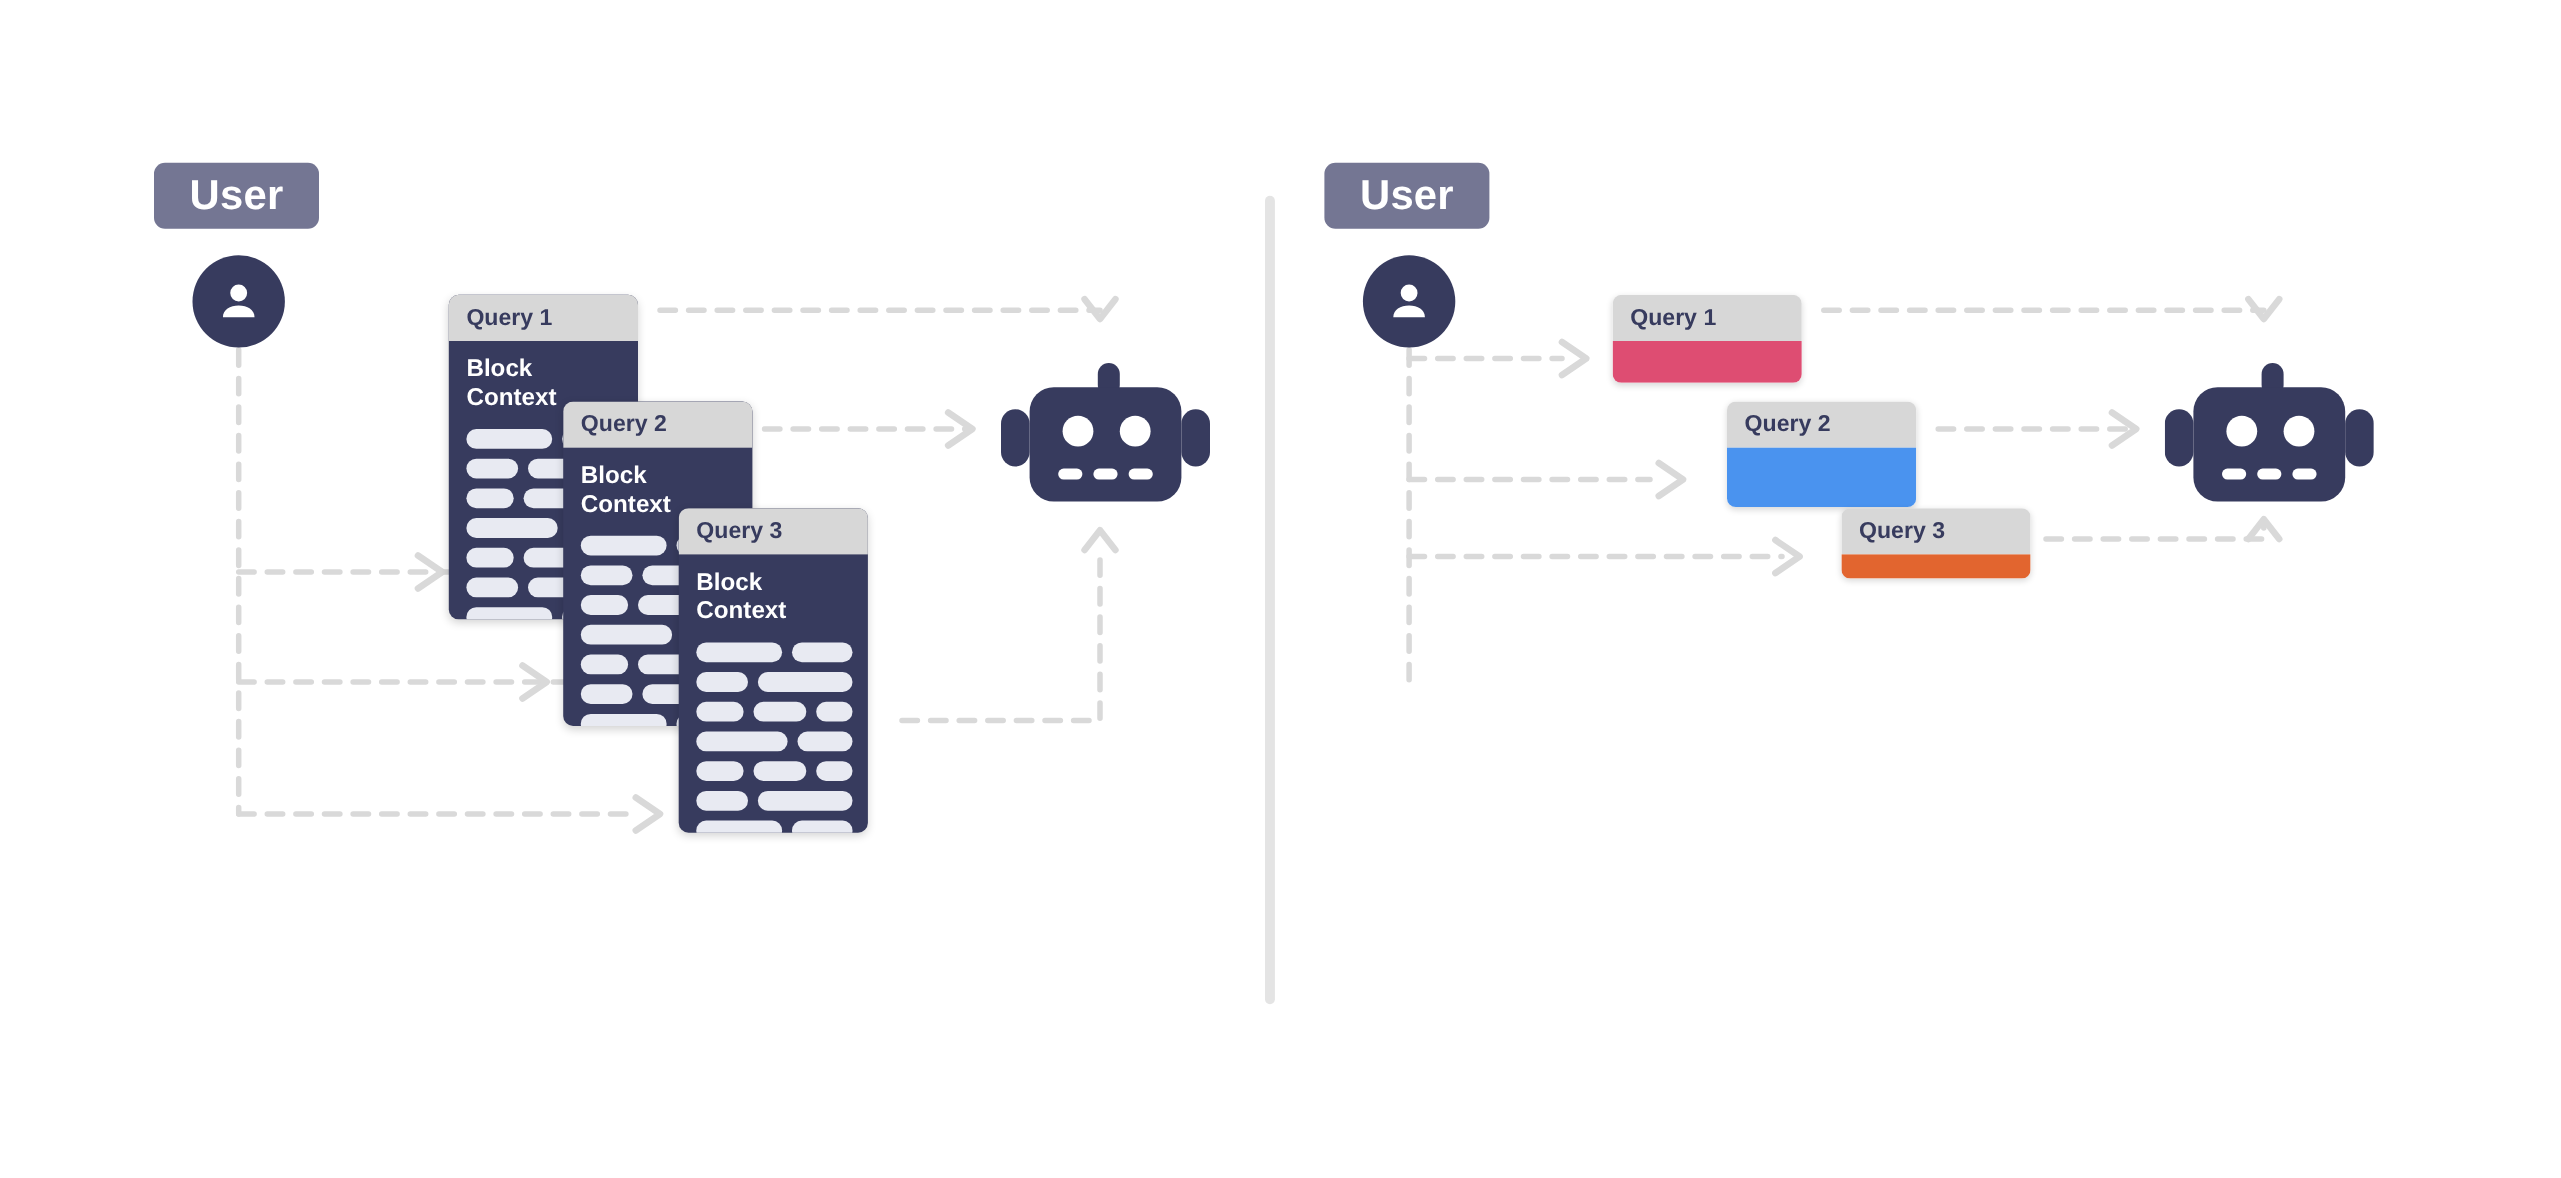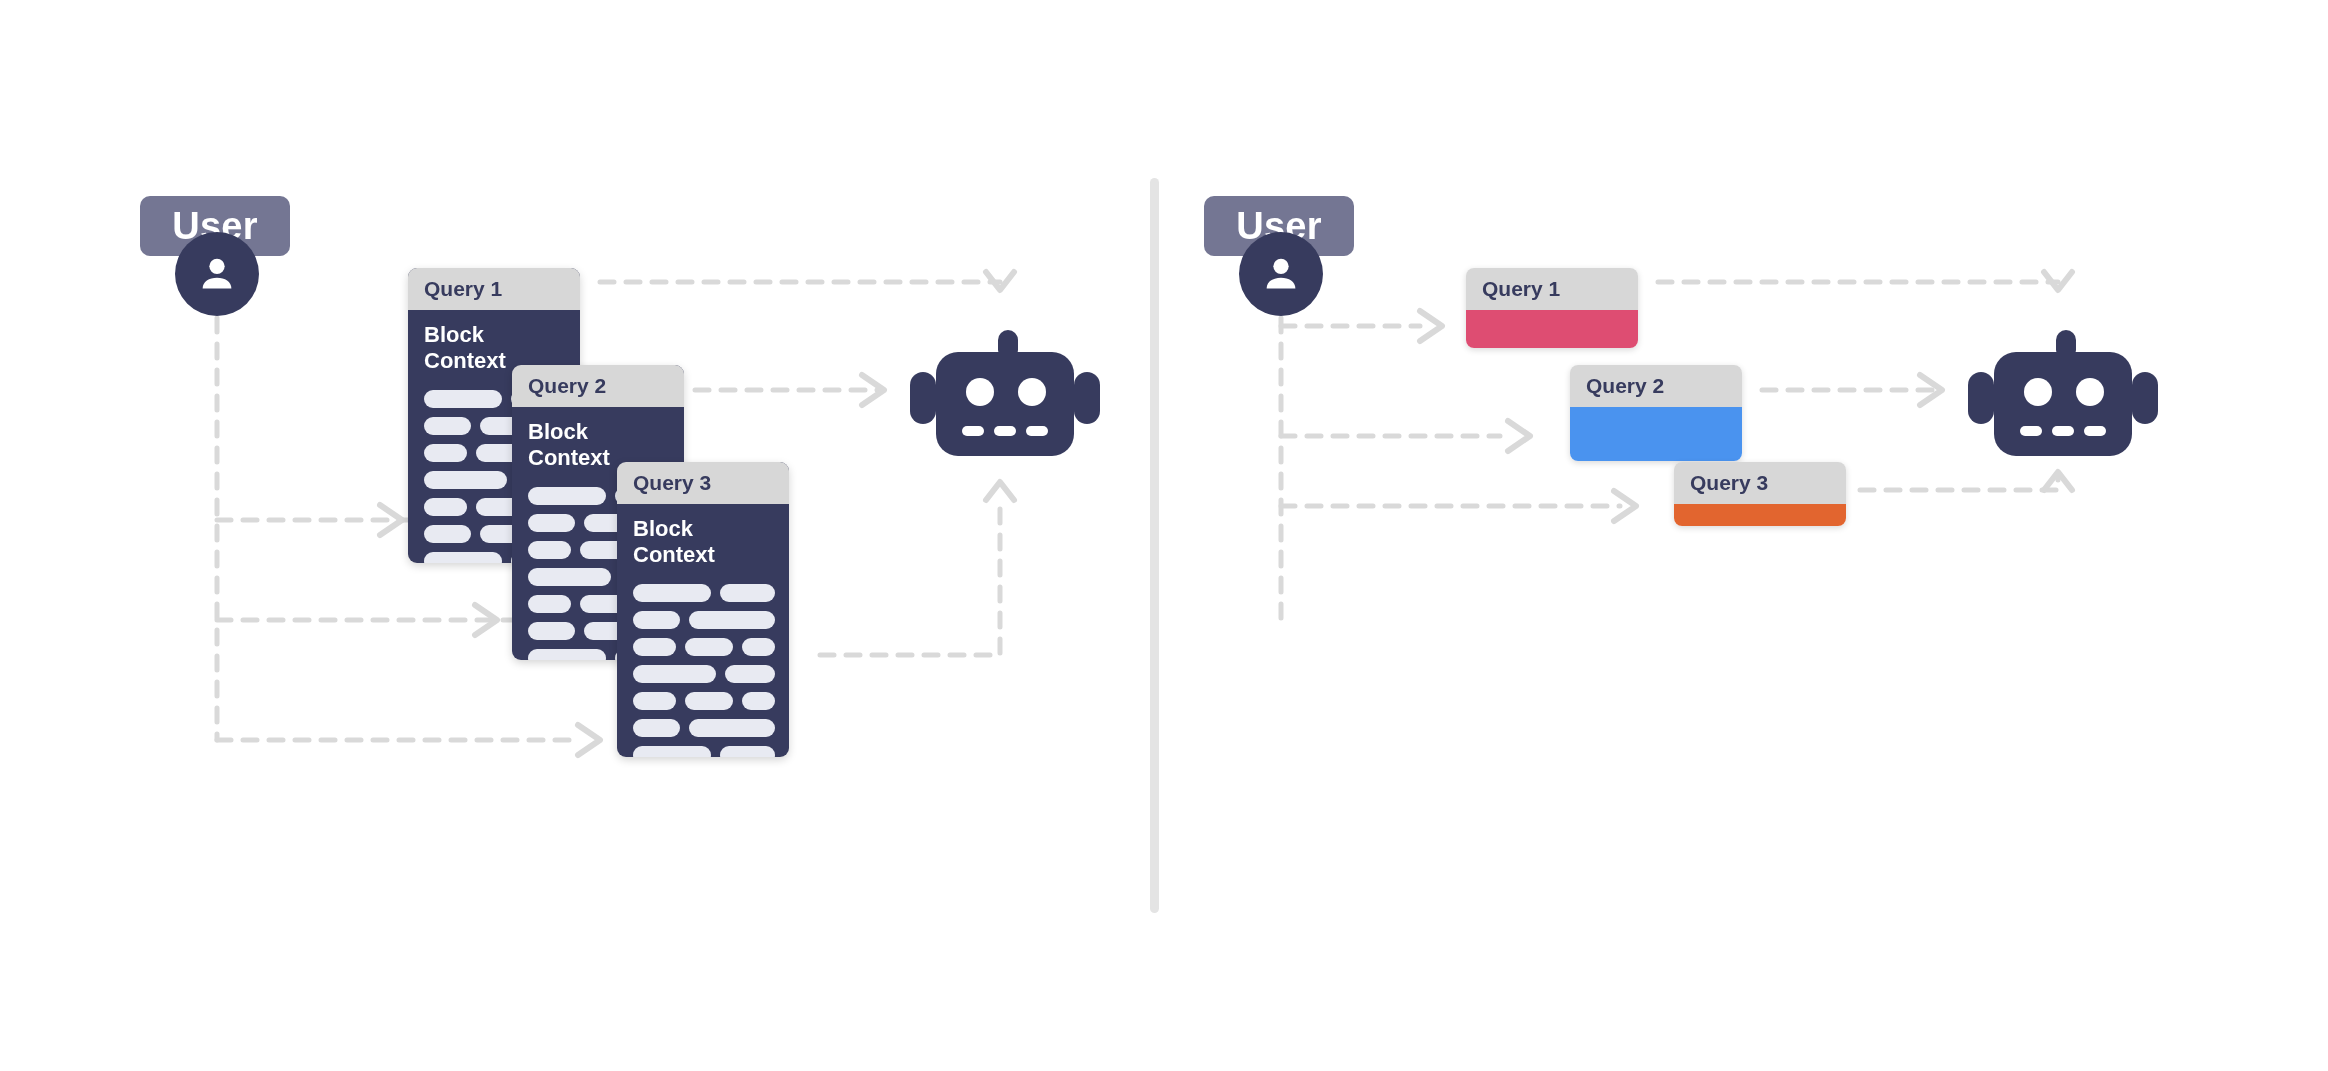--- a/index.html
+++ b/index.html
@@ -26,21 +26,20 @@
     position: absolute;
     background: #747693;
     border-radius: 10px;
     color: #ffffff;
     font-size: 38px;
     font-weight: bold;
     display: flex;
     align-items: center;
     justify-content: center;
     letter-spacing: 0.2px;
-    margin-top: 48px;
   }
 
   
   .avatar {
     position: absolute;
     width: 84px;
     height: 84px;
     border-radius: 50%;
     background: #373B5E;
     display: flex;

